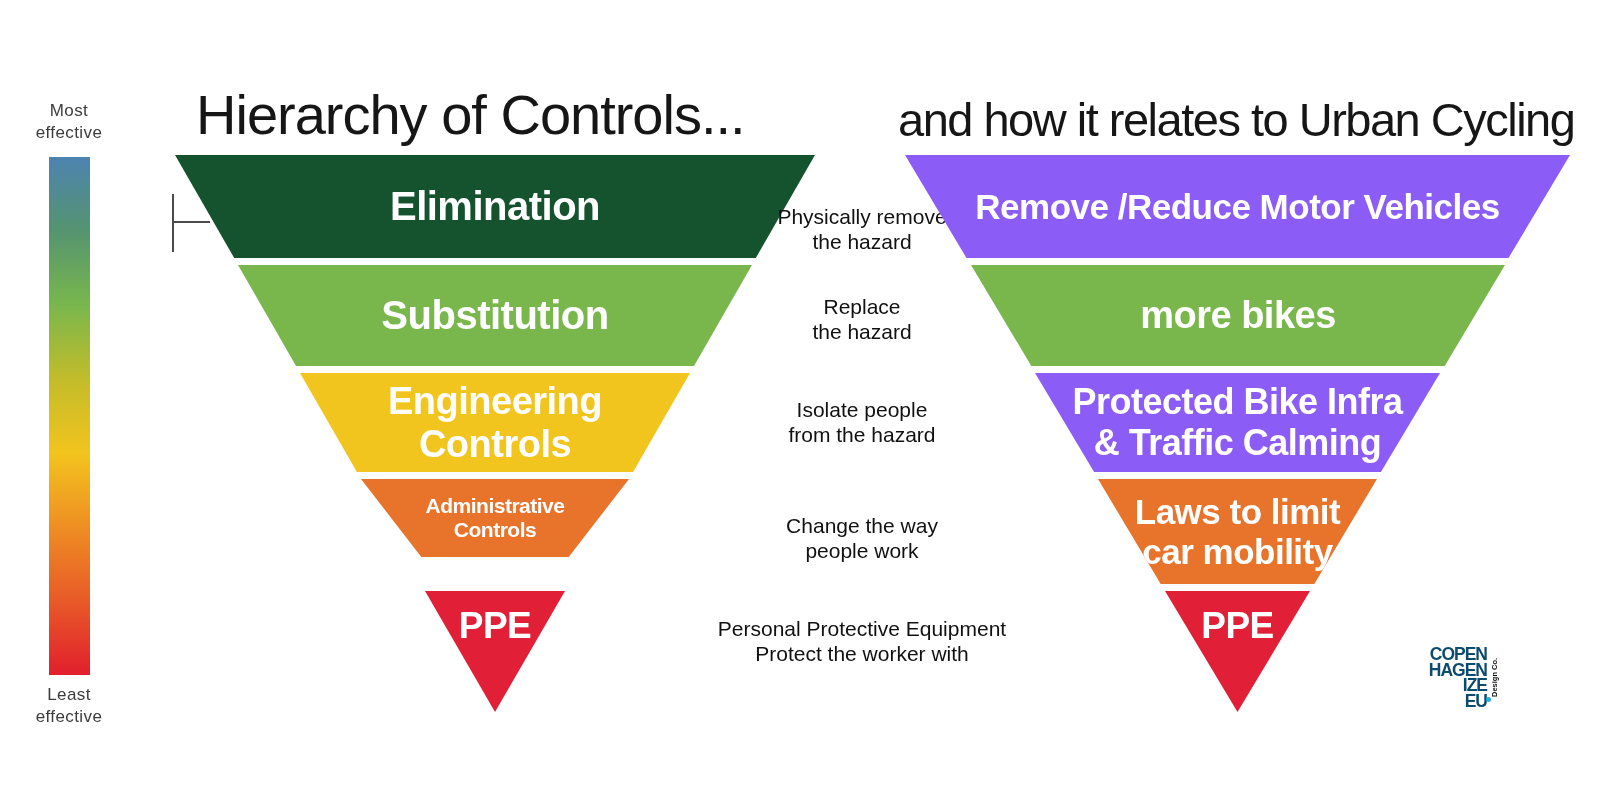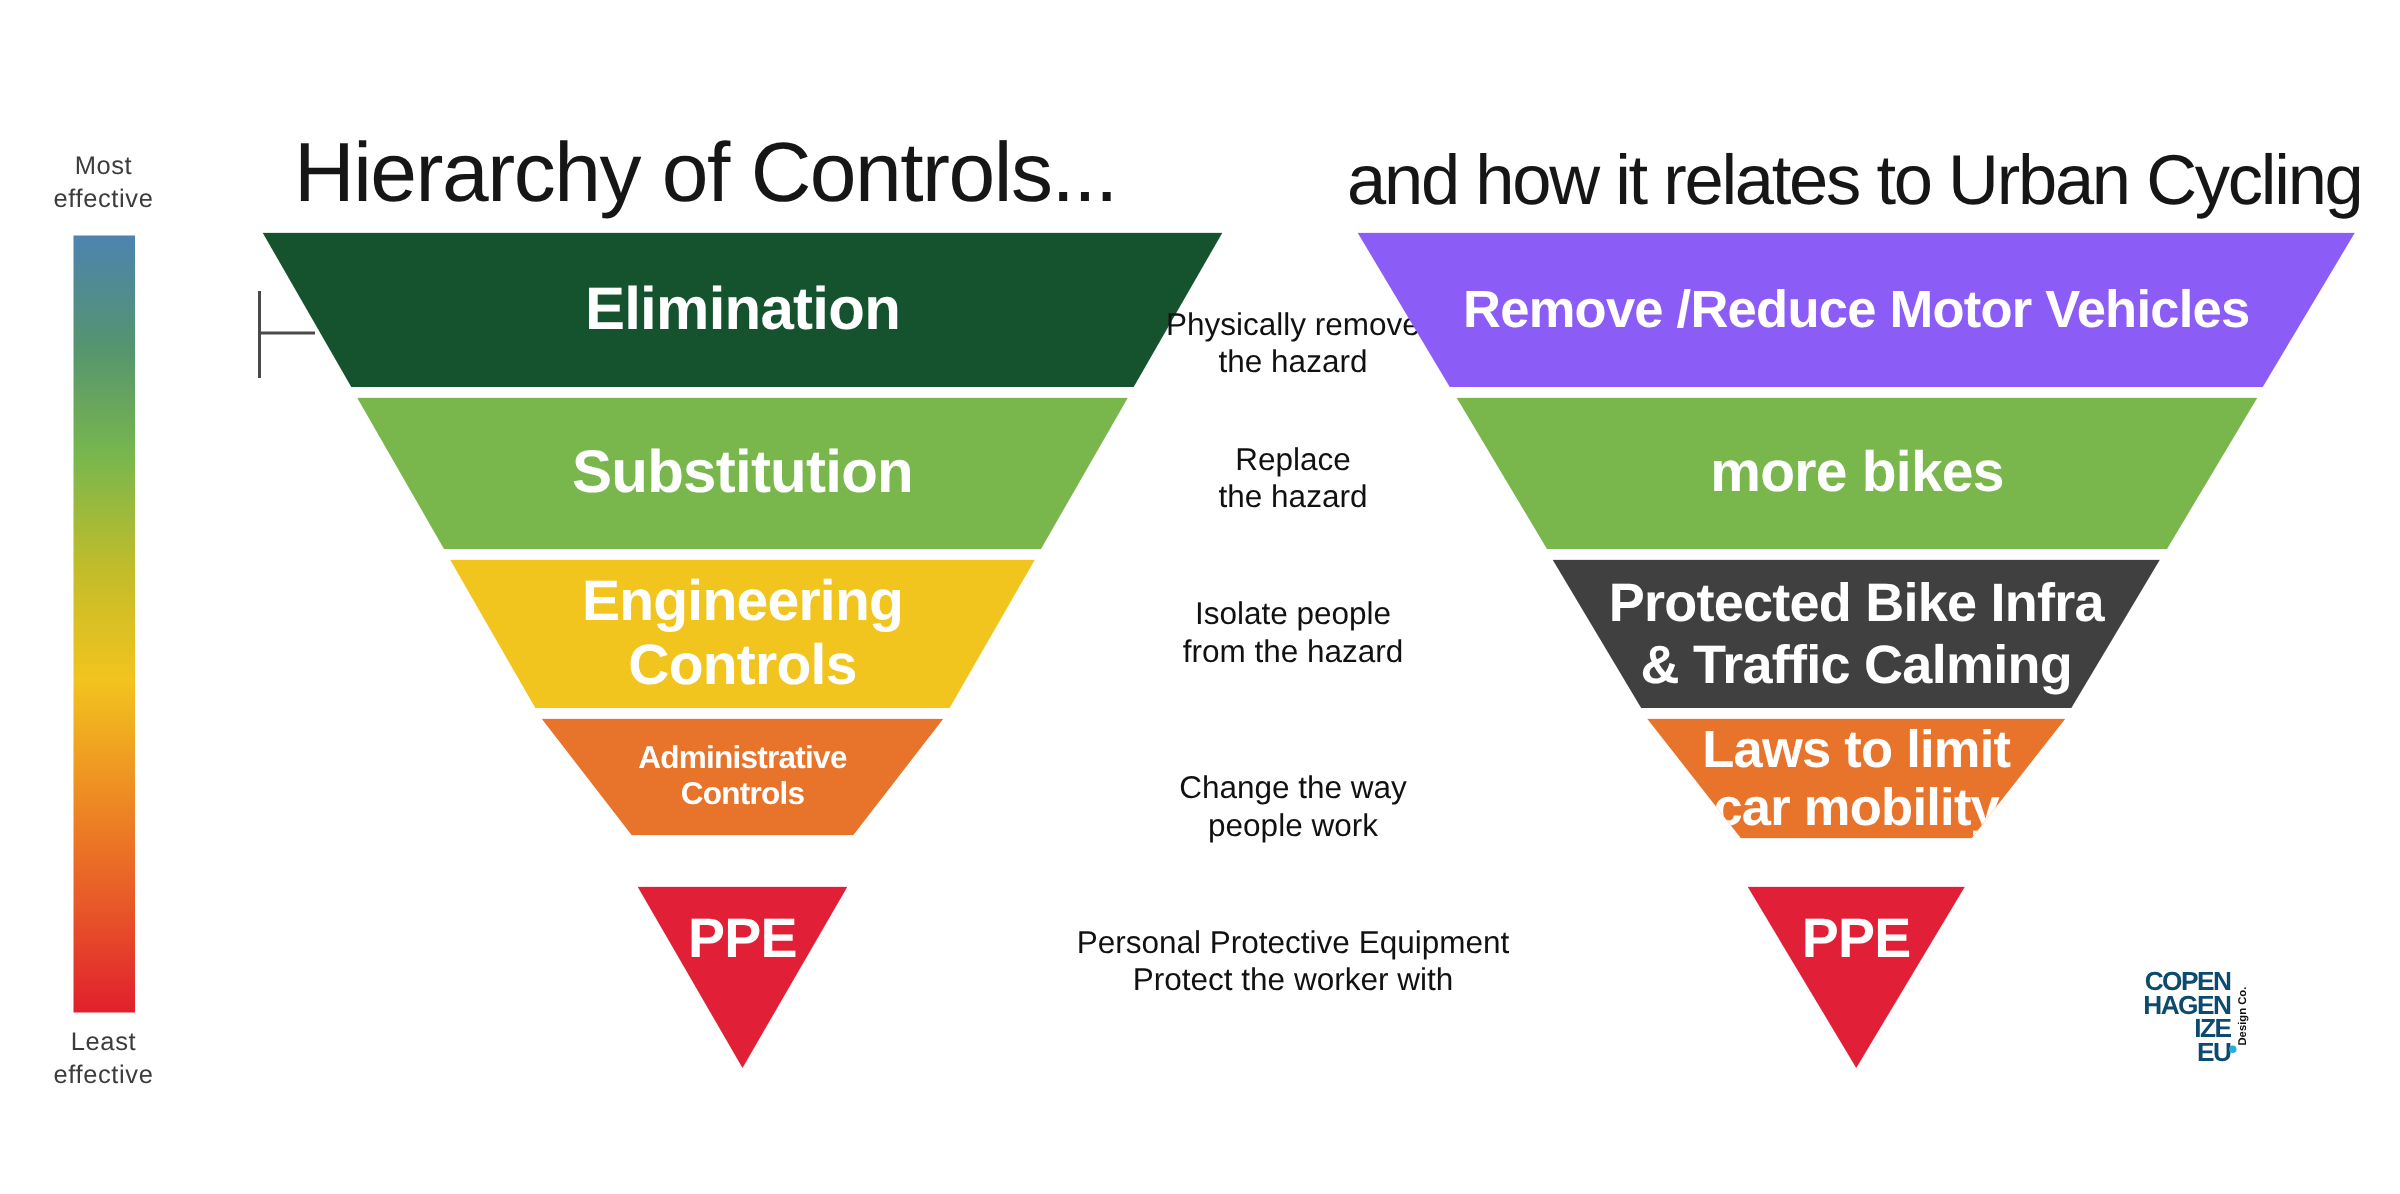--- a/index.html
+++ b/index.html
@@ -40,21 +40,21 @@
   .lp3{left:361px;top:479px;width:268px;height:78px;font-size:21px;
        clip-path:polygon(0 0,100% 0,calc(100% - 60.3px) 100%,60.3px 100%);}
   .lp4{left:425px;top:591px;width:140px;height:121px;font-size:37px;}
   
   .rp0{left:905px;top:155px;width:665px;height:103px;font-size:35px;
        clip-path:polygon(0 0,100% 0,calc(100% - 61.5px) 100%,61.5px 100%);}
   .rp1{left:971px;top:265px;width:534px;height:101px;font-size:38px;
        clip-path:polygon(0 0,100% 0,calc(100% - 60.3px) 100%,60.3px 100%);}
   .rp2{left:1035px;top:373px;width:405px;height:99px;font-size:36px;
        clip-path:polygon(0 0,100% 0,calc(100% - 59.1px) 100%,59.1px 100%);}
-  .rp3{left:1098px;top:479px;width:279px;height:80px;font-size:35px;
+  .rp3{left:1098px;top:479px;width:279px;height:105px;font-size:35px;
        clip-path:polygon(0 0,100% 0,calc(100% - 62.7px) 100%,62.7px 100%);}
   .rp4{left:1165px;top:591px;width:145px;height:121px;font-size:37px;}
   
   .ann{position:absolute;left:712px;width:300px;text-align:center;
        font-size:21px;color:#111111;line-height:1.2;}
   .ann span{display:block;}
   .ann span:empty{display:none;}
   #ann0{top:204px;} #ann1{top:294px;} #ann2{top:397px;} #ann3{top:513px;} #ann4{top:616px;}
   
   #logo{position:absolute;left:1400px;top:647px;width:87px;text-align:right;
@@ -133,21 +133,21 @@
   <div class="band rp0" style="background: #8b5cf6;">
     <div class="lbl">
       <span>Remove /Reduce Motor Vehicles</span>
     </div>
   </div>
   <div class="band rp1" style="background: rgb(121, 183, 77);">
     <div class="lbl">
         <span>more bikes</span>
     </div>
   </div>
-  <div class="band rp2" style="background: #404040;">
+  <div class="band rp2" style="background: #8b5cf6;">
     <div class="lbl">
       <span>Protected Bike Infra</span>
         <span>&amp; Traffic Calming</span>
     </div>
   </div>
   <div class="band rp3" style="background: rgb(232, 115, 43);">
     <div class="lbl">
       <span>Laws to limit</span>
         <span>car mobility</span>
     </div>

